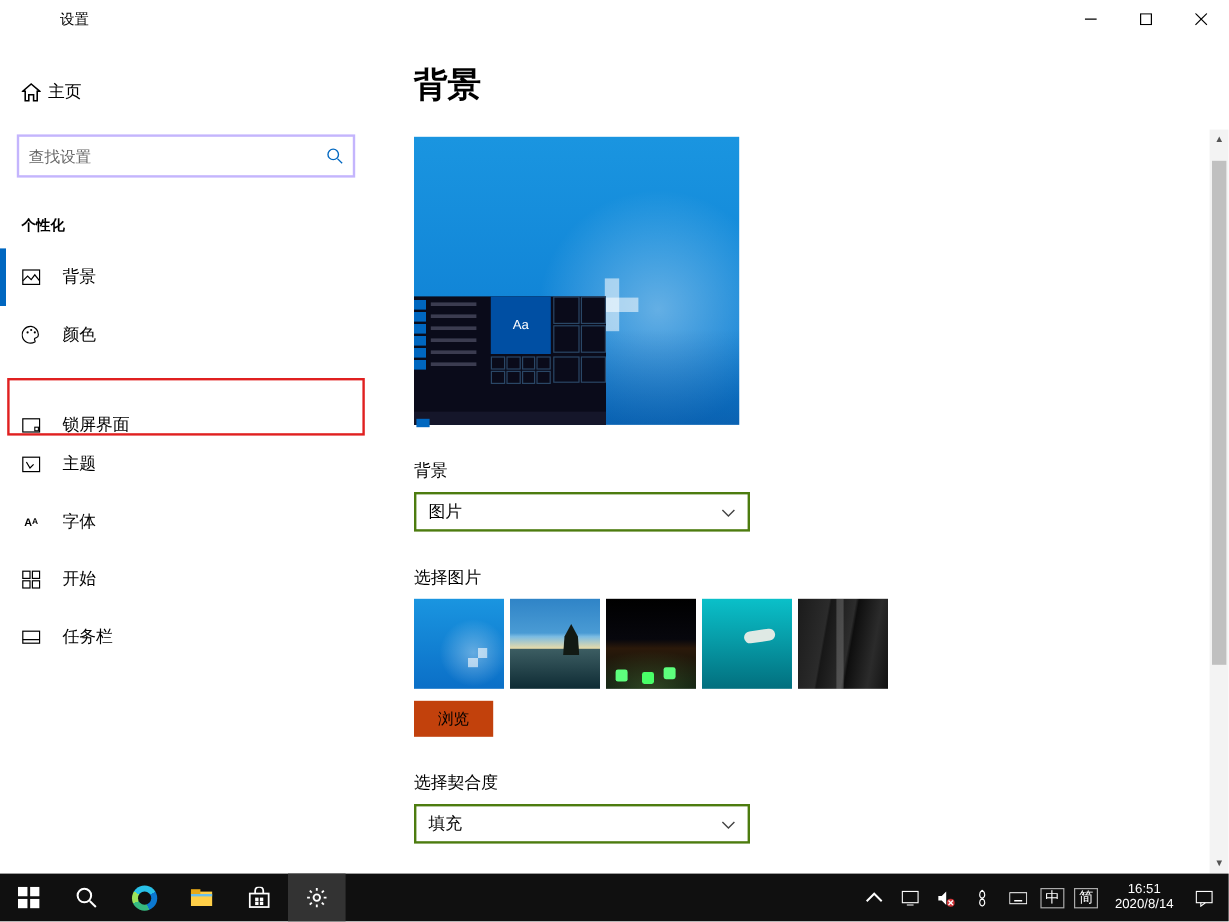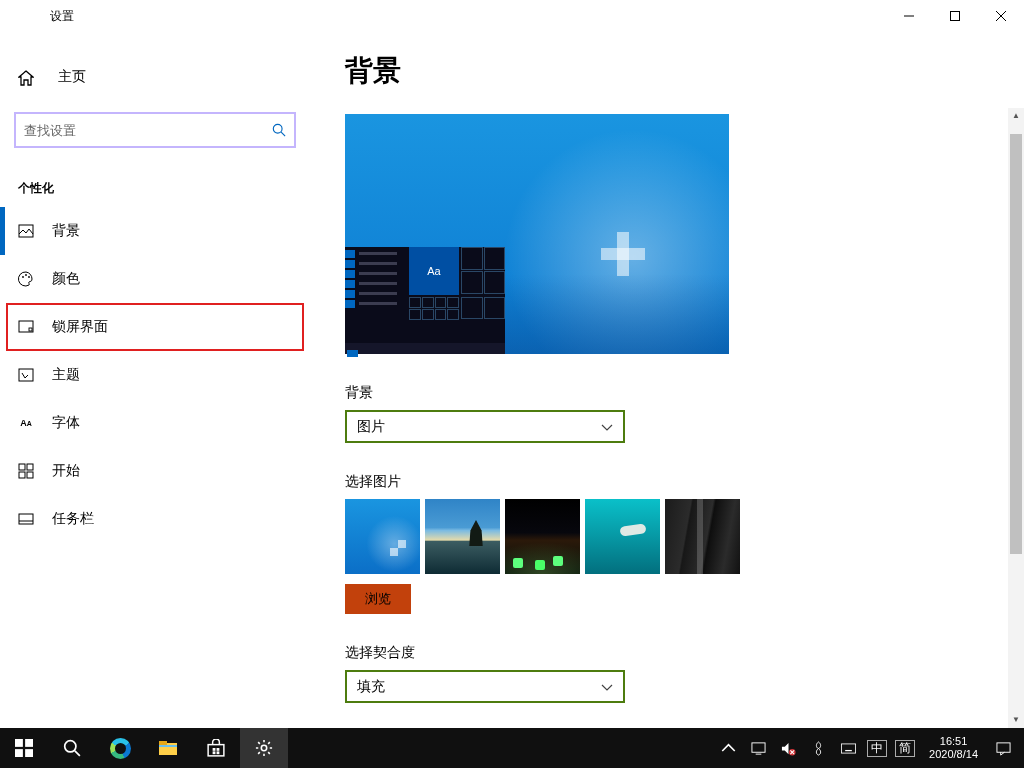--- a/index.html
+++ b/index.html
@@ -10,46 +10,46 @@
 .titlebar .window-controls { margin-left: auto; display: flex; }
 .win-ctrl { width: 46px; height: 32px; display: flex; align-items: center; justify-content: center; cursor: pointer; }
 .win-ctrl svg { width: 10px; height: 10px; }
 
 
 .main { display: flex; height: 696px; }
 .sidebar { width: 310px; padding-top: 28px; }
 .content { flex: 1; padding: 20px 0 0 35px; overflow: hidden; position: relative; }
 
 
-.home-link { display: flex; align-items: flex-end; gap: 24px; padding: 8px 18px; font-size: 14px; cursor: pointer; }
+.home-link { display: flex; align-items: center; gap: 6px; padding: 8px 18px; font-size: 14px; cursor: pointer; }
 .home-link svg { width: 16px; height: 16px; }
 
 
 .search-wrap { margin: 18px 14px 0 14px; }
 .search-box { width: 100%; height: 34px; border: 2px solid #c4b5fd; display: flex; align-items: center; padding: 16px 8px; }
 .search-box input { flex: 1; border: none; outline: none; font-size: 13px; background: transparent; }
 .search-box input::placeholder { color: #666; }
 .search-box .search-icon { width: 14px; height: 14px; color: #0067c0; }
 
 
 .category { font-size: 12px; font-weight: bold; padding: 32px 18px 10px 18px; }
 
 
 .side-item { display: flex; align-items: center; gap: 18px; height: 48px; padding: 0 18px; font-size: 14px; cursor: pointer; position: relative; }
 .side-item.active::before { content: ""; position: absolute; left: 0; top: 0; bottom: 0; width: 5px; background: #0067c0; }
-.side-item.highlighted { outline: 2px solid #e02020; outline-offset: -2px; margin: 0 6px 0 6px; padding: 0 12px; }
+.side-item.highlighted { outline: 2px solid #e02020; outline-offset: -2px; margin: 12px 6px 0 6px; padding: 0 12px; align-items: flex-end; }
 .side-item .si-icon { width: 16px; height: 16px; display:flex; align-items:center; justify-content:center; }
 .side-item .si-icon svg { width: 16px; height: 16px; }
 .fonts-ico { font-size: 9px; font-weight: bold; }
 
 
 .page-title { font-size: 28px; font-weight: 600; margin-bottom: 24px; }
 
 
-.preview { width: 384px; height: 240px; position: relative; background: radial-gradient(circle at 75% 60%, rgba(255,255,255,0.35) 0%, rgba(255,255,255,0) 40%), linear-gradient(to bottom, #1a95e0 0%, #0b79d0 100%); }
+.preview { width: 271px; height: 240px; position: relative; background: radial-gradient(circle at 75% 60%, rgba(255,255,255,0.35) 0%, rgba(255,255,255,0) 40%), linear-gradient(to bottom, #1a95e0 0%, #0b79d0 100%); }
 .preview::after { content:""; position:absolute; bottom:0; left:0; right:0; height:80px; background: linear-gradient(to top, rgba(10,70,140,0.45), transparent); }
 .preview .light { position: absolute; right: 84px; top: 118px; width: 44px; height: 44px; }
 .preview .light::before, .preview .light::after { content:""; position:absolute; top:50%; left:50%; background:rgba(255,255,255,0.55); }
 .preview .light::before { width:44px; height:12px; transform:translate(-50%,-50%); }
 .preview .light::after { width:12px; height:44px; transform:translate(-50%,-50%); }
 .preview .taskbar-mock { position:absolute; left:0; bottom:0; width:160px; height:107px; background:#0a0b1a; z-index:2; }
 .preview .tb-row { position:absolute; left:0; bottom:0; height:11px; width:160px; background:#15162a; }
 .preview .tb-row span { display:inline-block; width:11px; height:7px; margin:2px 0 0 2px; background:#0067c0; }
 .preview .bluebar { position:absolute; left:0; top:3px; width:10px; background:#0067c0; }
 .preview .bluebar.b1 { height:8px; top:3px;} .preview .bluebar.b2{height:8px; top:13px;} .preview .bluebar.b3{height:8px; top:23px;} .preview .bluebar.b4{height:8px; top:33px;} .preview .bluebar.b5{height:8px; top:43px;} .preview .bluebar.b6{height:8px; top:53px;}

